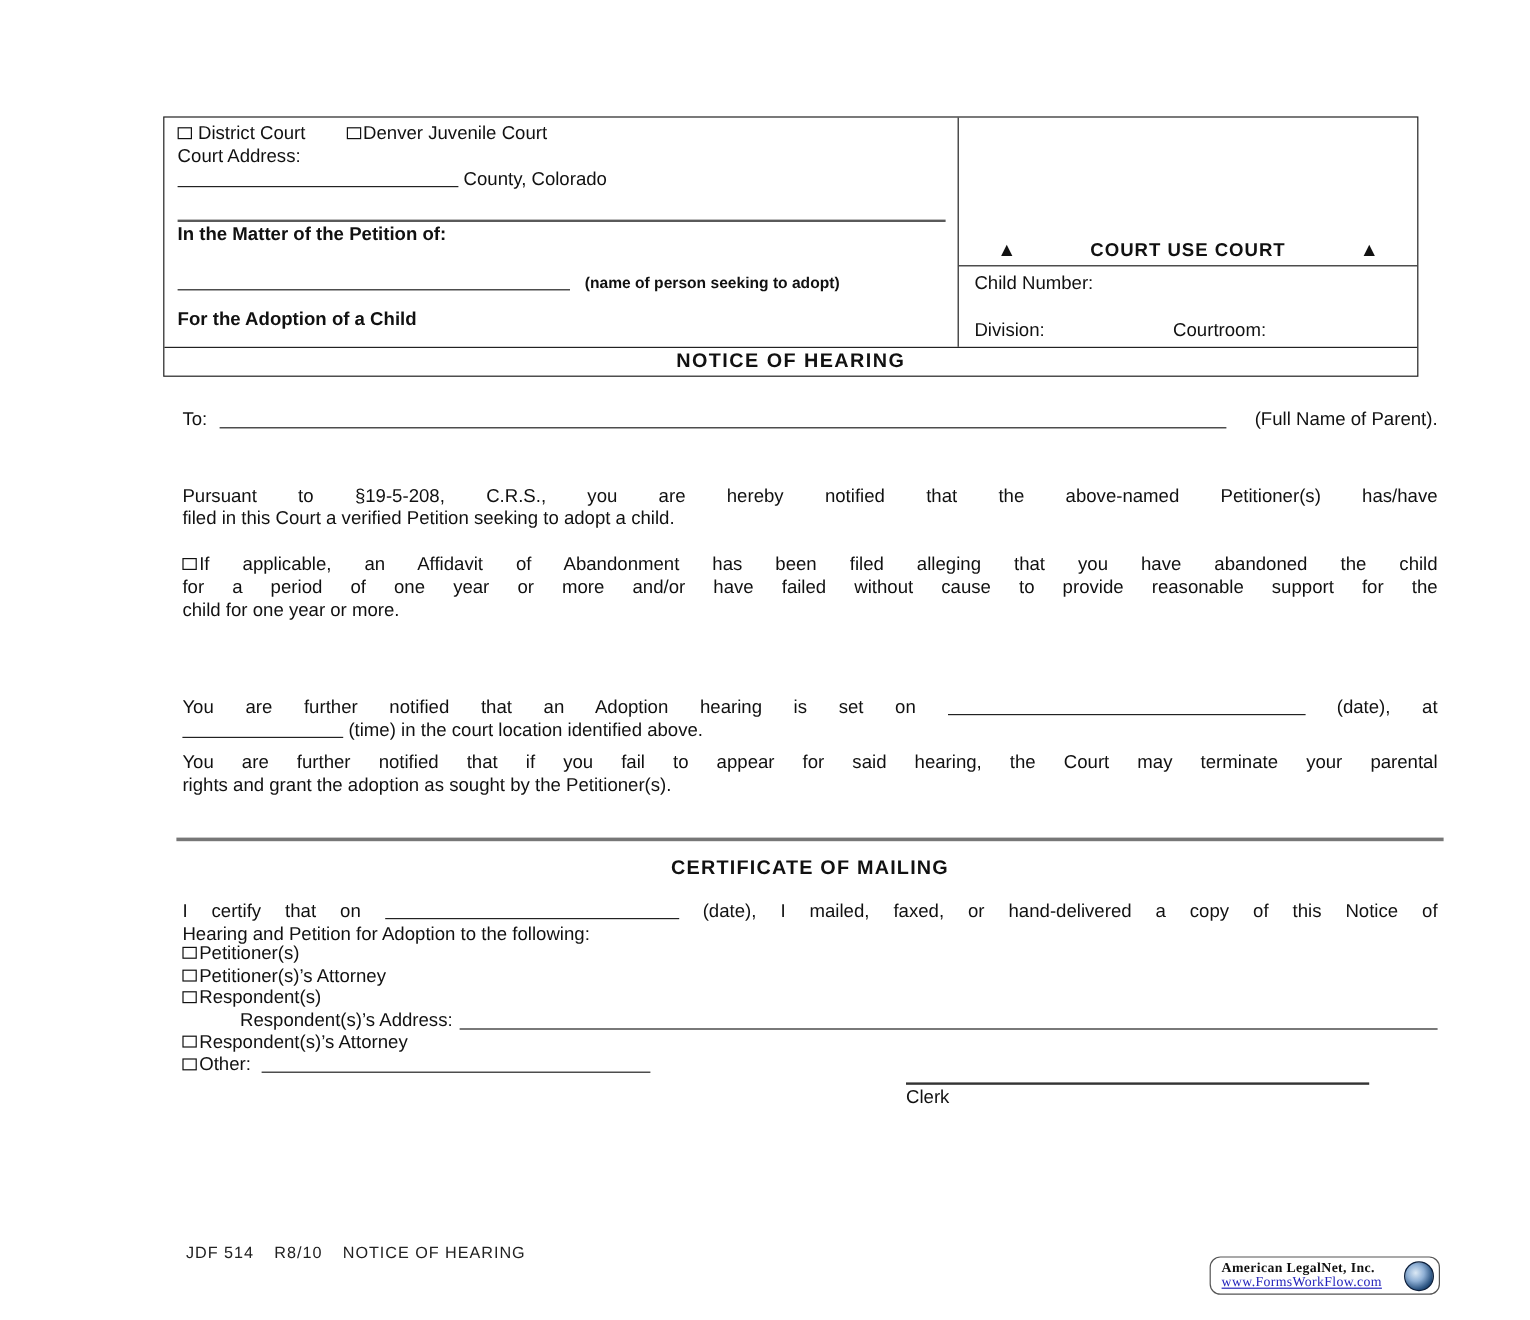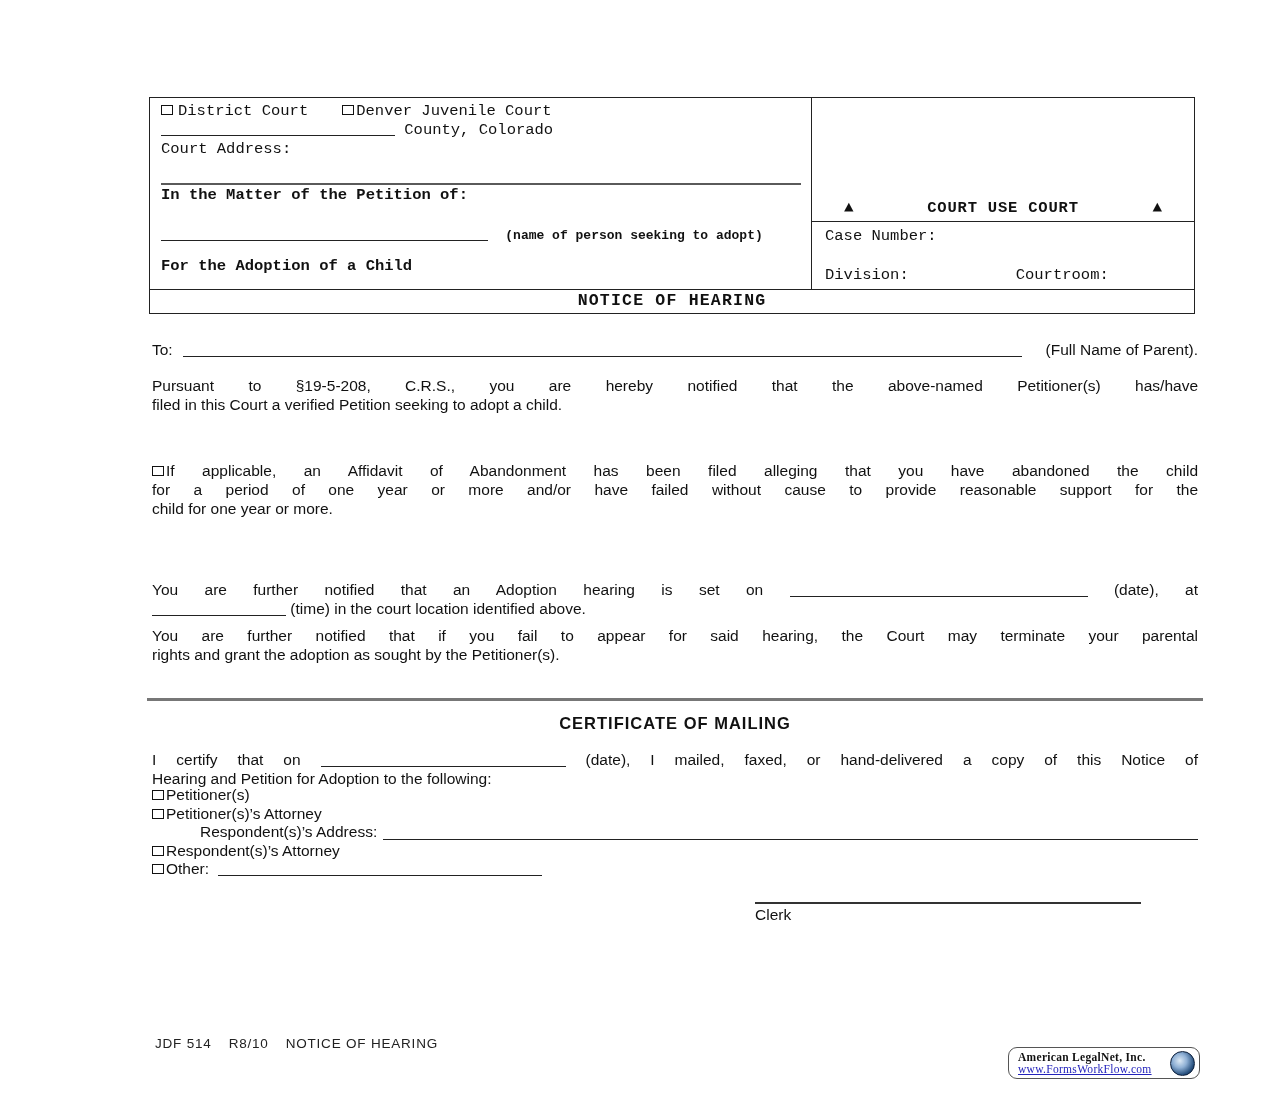--- a/index.html
+++ b/index.html
@@ -42,25 +42,24 @@
     align-self:flex-end;
     margin-bottom:2px;
   }
 
   
   .jline{display:block;text-align:justify;text-align-last:justify;text-justify:inter-word;white-space:normal;}
   .nline{display:block;text-align:left;}
 
   
   .hdr{
-    left:149px;top:97px;width:1046px;
+    left:136px;top:97px;width:1046px;
     border:1.6px solid #222;
     box-sizing:border-box;
     background:#fff;
-    font-family:Liberation Mono, monospace;
   }
   .hdr-top{display:flex;height:191px;}
   .hdr-left{
     width:662px;
     border-right:1.6px solid #222;
     box-sizing:border-box;
     padding:4px 10px 0 11px;
   }
   .hdr-gap{display:inline-block;width:34px;}
   .hdr-rule{border:none;border-top:2px solid #5a5a5a;margin:24px 0 0 0;}
@@ -94,21 +93,21 @@
     text-align:center;font-weight:bold;
     font-size:16.5px;letter-spacing:1.2px;
   }
 
   
   .to-row{left:152px;top:340px;width:1046px;display:flex;align-items:baseline;}
   .to-label{margin-right:10px;}
   .to-hint{margin-left:24px;white-space:nowrap;}
 
   .para{left:152px;width:1046px;}
-  .p1{top:376px;}
+  .p1{top:404px;}
   .p2{top:461px;}
   .p3{top:580px;}
   .p4{top:626px;}
 
   .divider{
     left:147px;top:698px;width:1056px;height:3px;
     background:#777;
   }
   .cert-title{
     left:152px;top:714px;width:1046px;
@@ -157,45 +156,45 @@
 <div class="page">
 
   <div class="abs hdr">
     <div class="hdr-top">
 
       <div class="hdr-left">
         <div>
           <span class="cbx sp"></span><span>District Court</span><span class="hdr-gap"></span><span class="cbx"></span><span>Denver Juvenile Court</span>
         </div>
         <div>
+          <span>Court Address:</span>
+        </div>
+        <div>
           <span class="bl" style="width:234px;"></span>
           <span>County, Colorado</span>
-        </div>
-        <div>
-          <span>Court Address:</span>
         </div>
         <hr class="hdr-rule">
         <div class="b matter">In the Matter of the Petition of:</div>
         <div class="nameline">
           <span class="bl" style="width:327px;"></span>
           <span class="adopt-hint">(name of person seeking to adopt)</span>
         </div>
         <div class="b forchild">For the Adoption of a Child</div>
       </div>
 
       <div class="hdr-right">
         <div class="cuo-zone">
           <div class="cuo-row">
             <span class="tri">▲</span>
             <span>COURT USE COURT</span>
             <span class="tri">▲</span>
           </div>
         </div>
         <div class="case-zone">
-          <div>Case Number:</div>
+          <div>Child Number:</div>
           <div class="div-row">
             <span>Division:</span>
             <span class="courtroom">Courtroom:</span>
           </div>
         </div>
       </div>
 
     </div>
     <div class="hdr-title">NOTICE OF HEARING</div>
   </div>
@@ -236,20 +235,23 @@
     <span class="nline">Hearing and Petition for Adoption to the following:</span>
   </div>
 
   <div class="abs mail-list">
     <div class="mail-row">
       <span class="cbx"></span><span>Petitioner(s)</span>
     </div>
     <div class="mail-row">
       <span class="cbx"></span><span>Petitioner(s)’s Attorney</span>
     </div>
+    <div class="mail-row">
+      <span class="cbx"></span><span>Respondent(s)</span>
+    </div>
     <div class="mail-row addr-row">
       <span class="addr-label">Respondent(s)’s Address:</span>
       <span class="bl-flex"></span>
     </div>
     <div class="mail-row">
       <span class="cbx"></span><span>Respondent(s)’s Attorney</span>
     </div>
     <div class="mail-row">
       <span class="cbx"></span><span>Other:</span>
       <span class="bl" style="width:324px;margin-left:5px;"></span>

